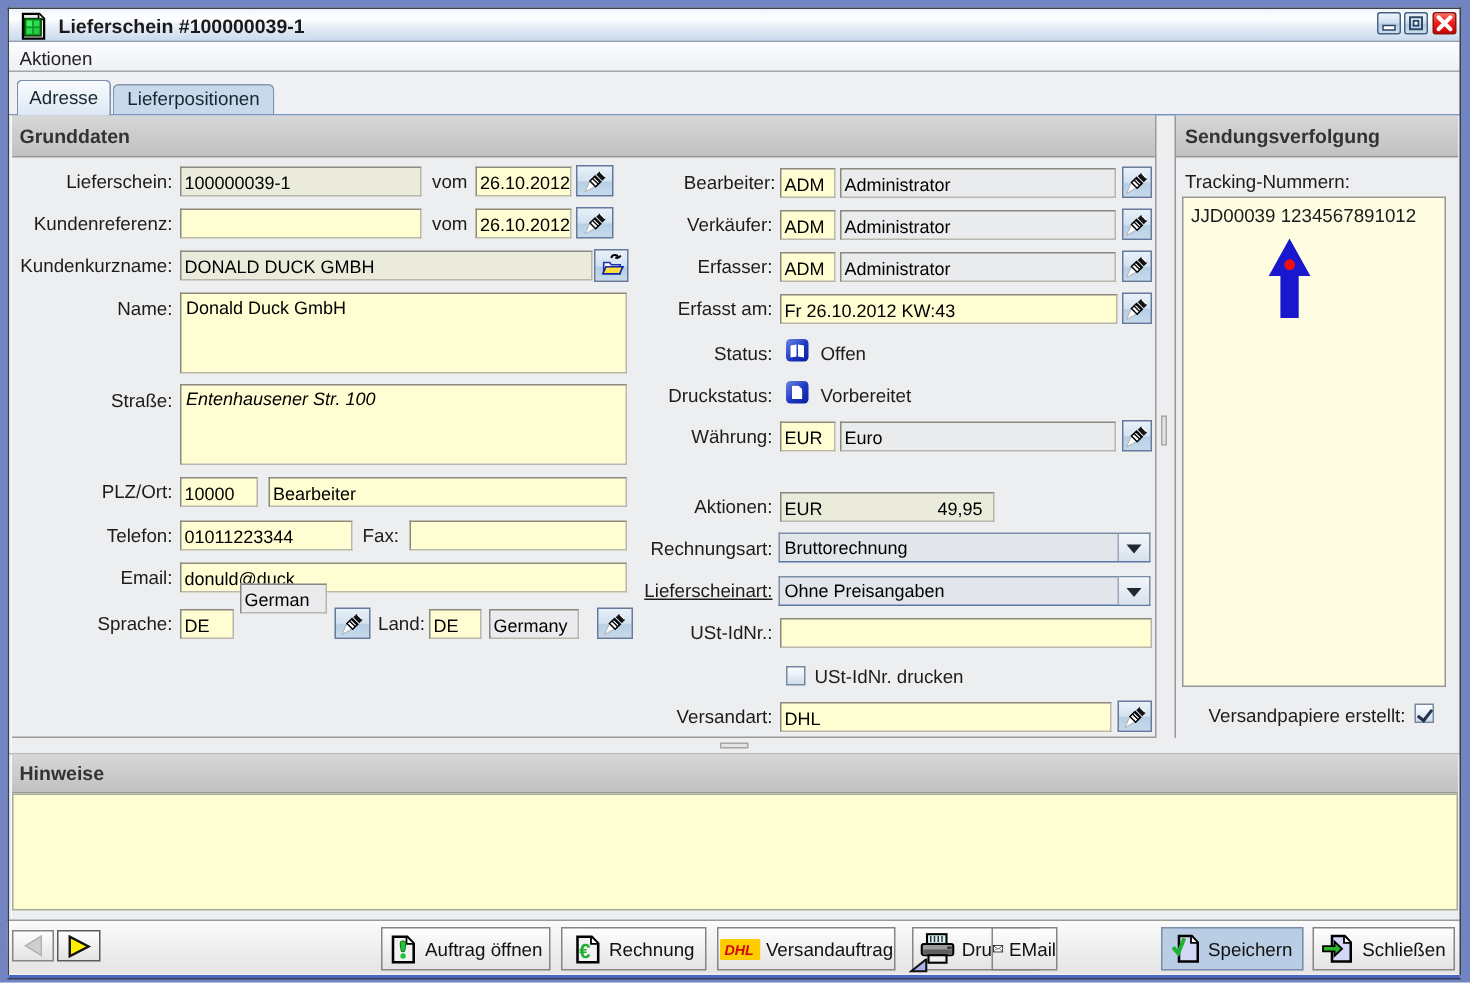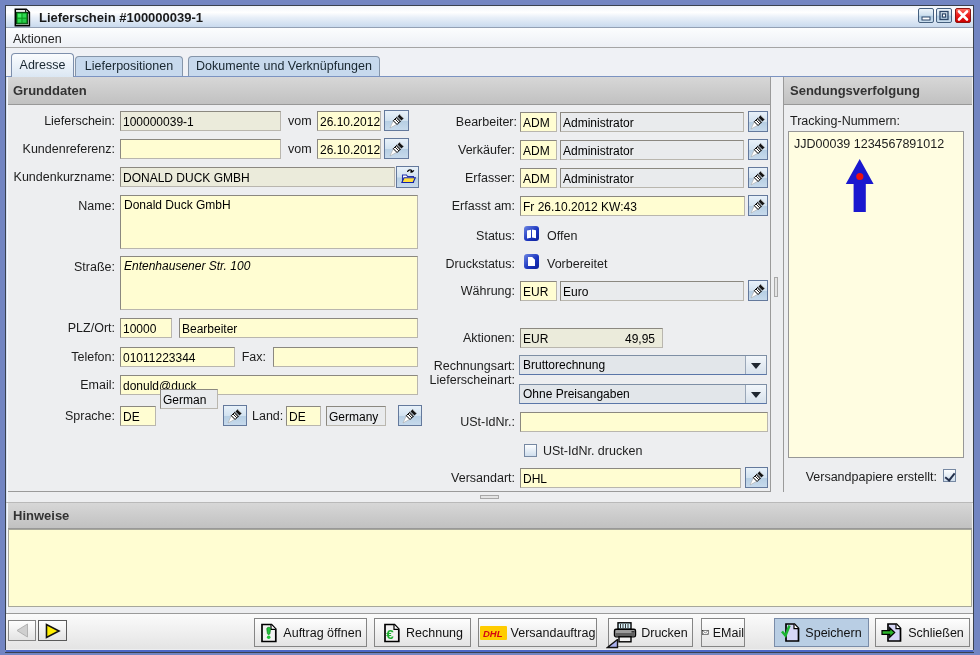--- a/index.html
+++ b/index.html
@@ -106,21 +106,20 @@
           <path d="M3 2.5 L11 10.5 M11 2.5 L3 10.5" stroke="#fff" stroke-width="2.6" stroke-linecap="round"></path>
         </svg>
       </div>
   </div>
   <div id="menubar">
       <span>Aktionen</span>
     </div>
   <div id="tabstrip">
     <div class="tab active" style="left:5px; top:5px; width:63px; height:24px; padding-top:4px;">Adresse</div>
     <div class="tab" style="left:69px; top:8px; width:108px; height:20px; padding-top:2px;">Lieferpositionen</div>
-    <div class="tab" style="left:182px; top:8px; width:192px; height:20px; padding-top:2px;">Dokumente und Verknüpfungen</div>
   </div>
   <div id="content">
     <div class="phdr" style="left:3px; top:0; width:762px;">
         <span>Grunddaten</span>
       </div>
     <div class="abs" style="left:765px; top:0; width:1px; height:415px; background:#9a9a9a;"></div>
     <div class="abs" style="left:3px; top:414px; width:762px; height:1px; background:#9a9a9a;"></div>
     <div class="abs" style="left:778px; top:0; width:1px; height:415px; background:#9a9a9a;"></div>
     <div class="grip-v" style="left:769px; top:200px; width:4px; height:20px;"></div>
     <div class="abs" style="left:0px; top:425px; width:969px; height:1px; background:#b9b9b9;"></div>
@@ -226,21 +225,21 @@
           <use href="#brushico"></use>
         </svg>
       </div>
     <div class="lbl" style="left:395px; top:254px; width:115px;">Aktionen:</div>
     <div class="tf dis" style="left:515px; top:251px; width:143px;">EUR<span style="position:absolute; right:7px;">49,95</span></div>
     <div class="lbl" style="left:395px; top:282px; width:115px;">Rechnungsart:</div>
     <div class="combo" style="left:514px; top:278px; width:248px;">
         <span class="ct">Bruttorechnung</span>
         <span class="ca"></span>
       </div>
-    <div class="lbl" style="left:395px; top:296px; width:115px;">Lieferscheinart:</div>
+    <div class="lbl" style="left:395px; top:310px; width:115px;text-decoration:underline;">Lieferscheinart:</div>
     <div class="combo" style="left:514px; top:307px; width:248px;">
         <span class="ct">Ohne Preisangaben</span>
         <span class="ca"></span>
       </div>
     <div class="lbl" style="left:395px; top:338px; width:115px;">USt-IdNr.:</div>
     <div class="tf" style="left:515px; top:335px; width:248px;"></div>
     <div class="chk" style="left:519px; top:367px;"></div>
     <div class="lbl" style="left:538px; top:367px; width:150px; text-align:left;">USt-IdNr. drucken</div>
     <div class="lbl" style="left:395px; top:394px; width:115px;">Versandart:</div>
     <div class="tf" style="left:515px; top:391px; width:221px;">DHL</div>
@@ -298,21 +297,21 @@
         <polygon points="1.5,8.5 11.5,8.5 11.5,0.5" fill="#aab0ee" stroke="#111" stroke-width="1.4"></polygon>
       </svg>
     <div class="tbtn" style="left:603px; width:85px;"><svg width="24" height="21" viewBox="0 0 24 21">
           <rect x="5" y="0.8" width="13" height="6.5" fill="#d8f2fa" stroke="#000" stroke-width="1.4"></rect>
           <path d="M7.5 2 L7.5 6 M10 2 L10 6 M12.5 2 L12.5 6 M15 2 L15 6" stroke="#333" stroke-width="1"></path>
           <rect x="1.5" y="7.3" width="21" height="7.5" rx="1.5" fill="#9c9c9c" stroke="#000" stroke-width="1.4"></rect>
           <rect x="2.5" y="11" width="19" height="3.6" fill="#5f5f5f"></rect>
           <rect x="6" y="14.8" width="12" height="5" fill="#f0f0f0" stroke="#000" stroke-width="1.4"></rect>
           <rect x="18.5" y="9" width="3" height="1.6" fill="#333"></rect>
         </svg>Drucken</div>
-    <div class="tbtn" style="left:696px; width:44px;justify-content:center;"><svg width="21" height="15" viewBox="0 0 21 15">
+    <div class="tbtn" style="left:656px; width:44px;justify-content:center;"><svg width="21" height="15" viewBox="0 0 21 15">
           <rect x="0.8" y="0.8" width="19.4" height="13.4" fill="#fff" stroke="#000" stroke-width="1.5"></rect>
           <path d="M1.5 1.5 L10.5 8.5 L19.5 1.5" fill="none" stroke="#000" stroke-width="1.3"></path>
           <path d="M1.5 13.5 L7.5 7.5 M19.5 13.5 L13.5 7.5" fill="none" stroke="#000" stroke-width="1.1"></path>
         </svg>EMail</div>
     <div class="tbtn hl" style="left:769px; width:95px;"><svg width="20" height="21" viewBox="0 0 20 21">
           <path d="M5 2 L13.5 2 L17.5 6.3 L17.5 19 L5 19 Z" fill="#d6d6f6" stroke="#000" stroke-width="1.7"></path>
           <path d="M13 2.3 L13 6.6 L17.3 6.6" fill="#fff" stroke="#000" stroke-width="1.2"></path>
           <path d="M1 9.5 L4.5 13.5 L8.5 3.5" fill="none" stroke="#1cb332" stroke-width="2.6"></path>
         </svg>Speichern</div>
     <div class="tbtn" style="left:870px; width:95px;"><svg width="23" height="21" viewBox="0 0 23 21">

